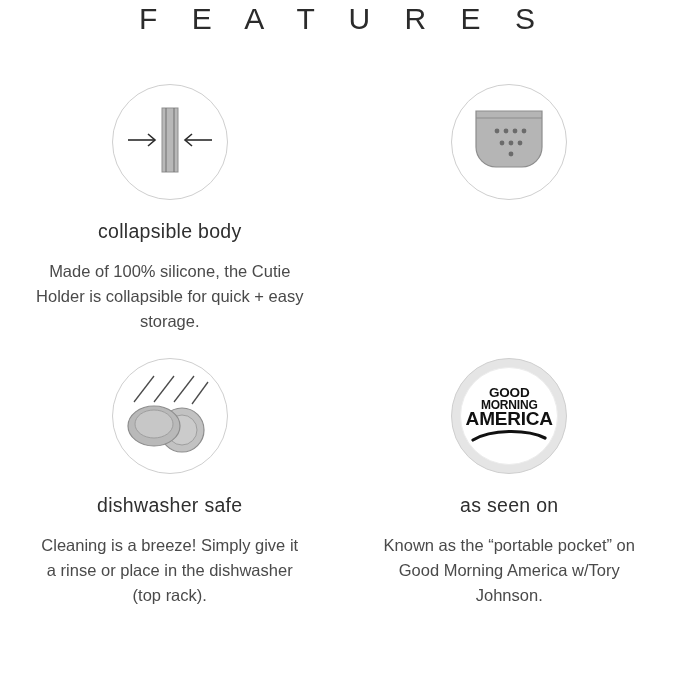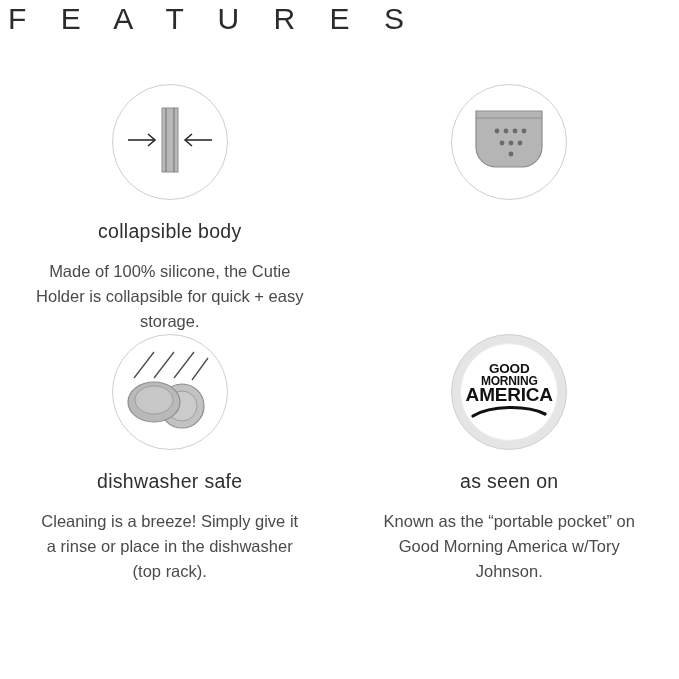--- a/index.html
+++ b/index.html
@@ -14,33 +14,35 @@
     color: #3a3a3a;
     overflow: hidden;
   }
   .page {
     position: relative;
     width: 679px;
     height: 679px;
     box-sizing: border-box;
   }
   .page-title {
+    text-align: center;
     font-size: 30px;
     letter-spacing: 13px;
     font-weight: 400;
     color: #2b2b2b;
     padding-top: 2px;
     padding-left: 8px;
     line-height: 34px;
     font-family: "Liberation Sans", sans-serif;
   }
   .grid {
     display: grid;
     grid-template-columns: 1fr 1fr;
     grid-template-rows: auto auto;
+    row-gap: 24px;
     margin-top: 48px;
   }
   .feature {
     display: flex;
     flex-direction: column;
     align-items: center;
     padding: 0 14px;
   }
   .circle {
     width: 116px;

